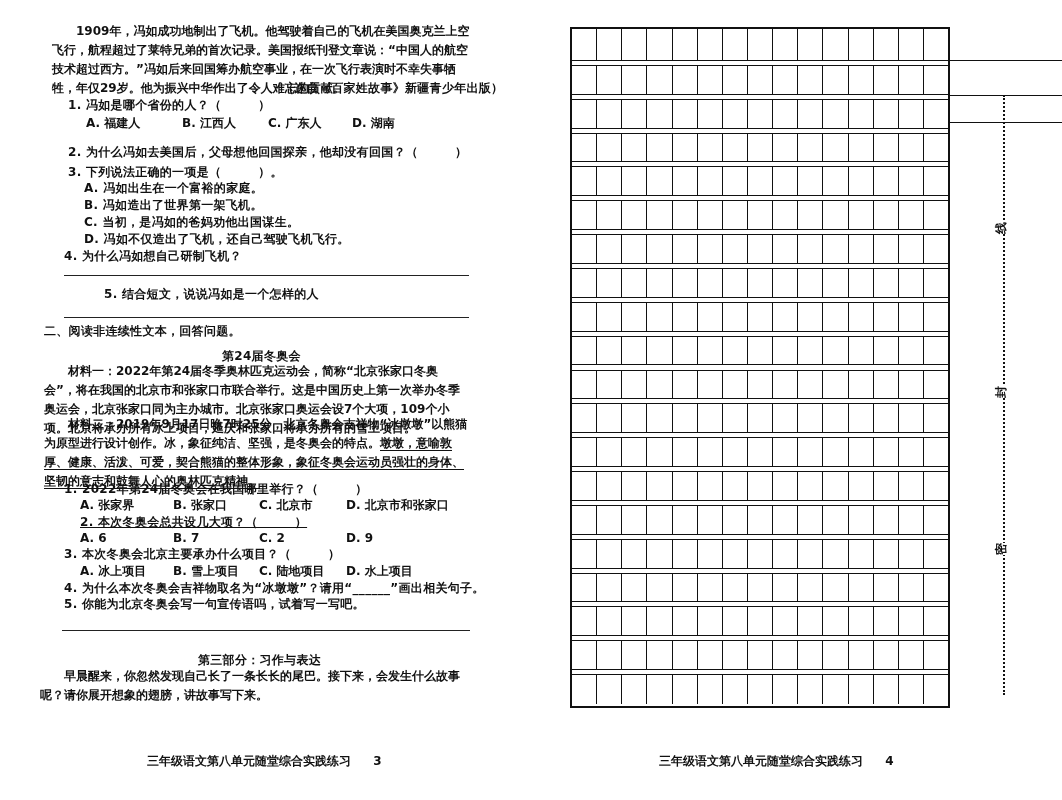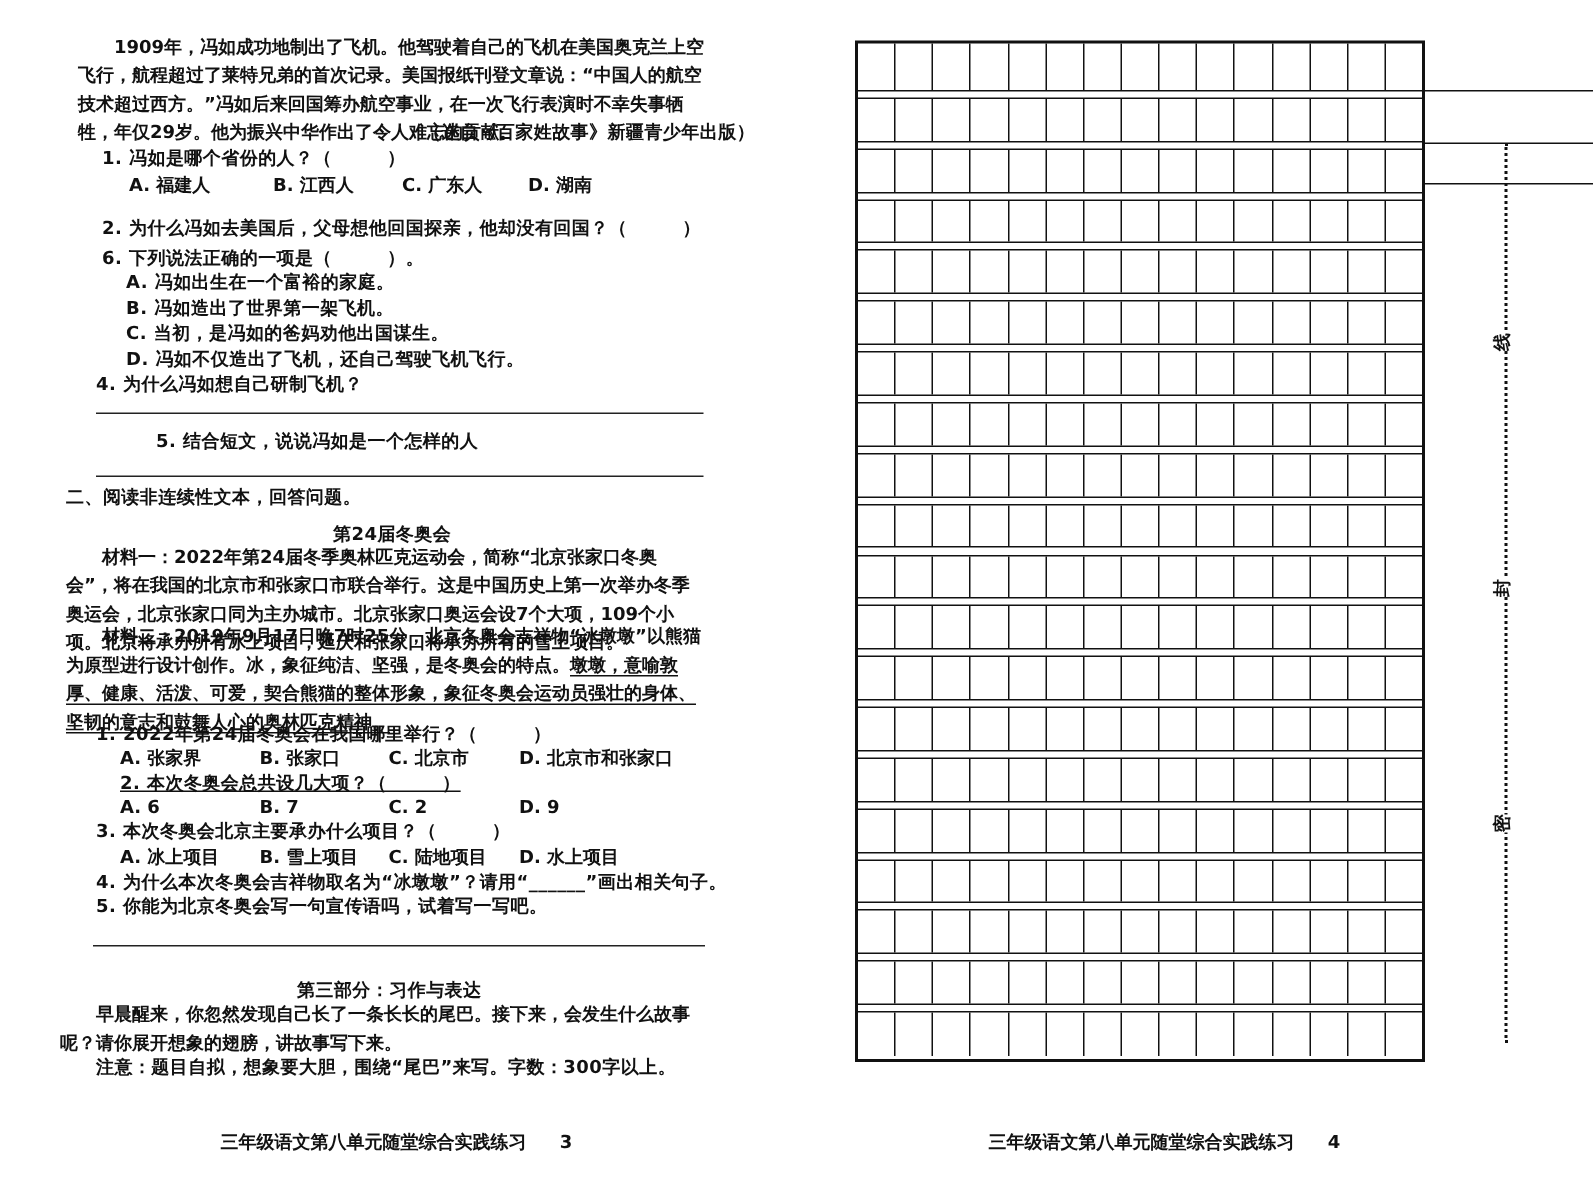--- a/index.html
+++ b/index.html
@@ -35,21 +35,21 @@
   <div class="txt" style="left:68px; top:96px;">1. 冯如是哪个省份的人？（　　　）</div>
   <div class="opts" style="left:86px; top:114px;">
     <span style="width:96px">A. 福建人</span>
     <span style="width:86px">B. 江西人</span>
     <span style="width:84px">C. 广东人</span>
     <span>D. 湖南</span>
   </div>
 
   <div class="txt" style="left:68px; top:130px;margin-top:13px;">2. 为什么冯如去美国后，父母想他回国探亲，他却没有回国？（　　　）</div>
 
-  <div class="txt" style="left:68px; top:163px;">6. 下列说法正确的一项是（　　　）。</div>
+  <div class="txt" style="left:68px; top:163px;">3. 下列说法正确的一项是（　　　）。</div>
   <div class="txt" style="left:84px; top:179px;">A. 冯如出生在一个富裕的家庭。</div>
   <div class="txt" style="left:84px; top:196px;">B. 冯如造出了世界第一架飞机。</div>
   <div class="txt" style="left:84px; top:230px;">D. 冯如不仅造出了飞机，还自己驾驶飞机飞行。</div>
   <div class="txt" style="left:84px; top:213px;">C. 当初，是冯如的爸妈劝他出国谋生。</div>
 
   <div class="txt" style="left:64px; top:247px;">4. 为什么冯如想自己研制飞机？</div>
   <div class="hr" style="left:64px; top:275px; width:405px;"></div>
   <div class="txt" style="left:64px; top:285px;margin-left:40px;">5. 结合短文，说说冯如是一个怎样的人</div>
   <div class="hr" style="left:64px; top:317px; width:405px;"></div>
 
@@ -80,21 +80,20 @@
     <span style="width:86px">B. 雪上项目</span>
     <span style="width:87px">C. 陆地项目</span>
     <span>D. 水上项目</span>
   </div>
   <div class="txt" style="left:64px; top:579px;">4. 为什么本次冬奥会吉祥物取名为“冰墩墩”？请用“______”画出相关句子。</div>
   <div class="txt" style="left:64px; top:595px;">5. 你能为北京冬奥会写一句宣传语吗，试着写一写吧。</div>
   <div class="hr" style="left:62px; top:630px; width:408px;"></div>
 
   <div class="txt" style="left:198px; top:651px;">第三部分：习作与表达</div>
   <div class="para indent" style="left:40px; top:667px; width:430px;">早晨醒来，你忽然发现自己长了一条长长的尾巴。接下来，会发生什么故事呢？请你展开想象的翅膀，讲故事写下来。</div>
-  <div class="txt" style="left:64px; top:702px;">注意：题目自拟，想象要大胆，围绕“尾巴”来写。字数：300字以上。</div>
 
   <div class="footer" style="left:147px; top:753px;">
     <span>三年级语文第八单元随堂综合实践练习</span>
     <span style="margin-left:18px;">3</span>
   </div>
 </div>
 
 <div class="grid" id="grid">
     <div class="grow" style="top: 0px; height: 31.85px; border-top: none;">
       <div class="gcell"></div>

